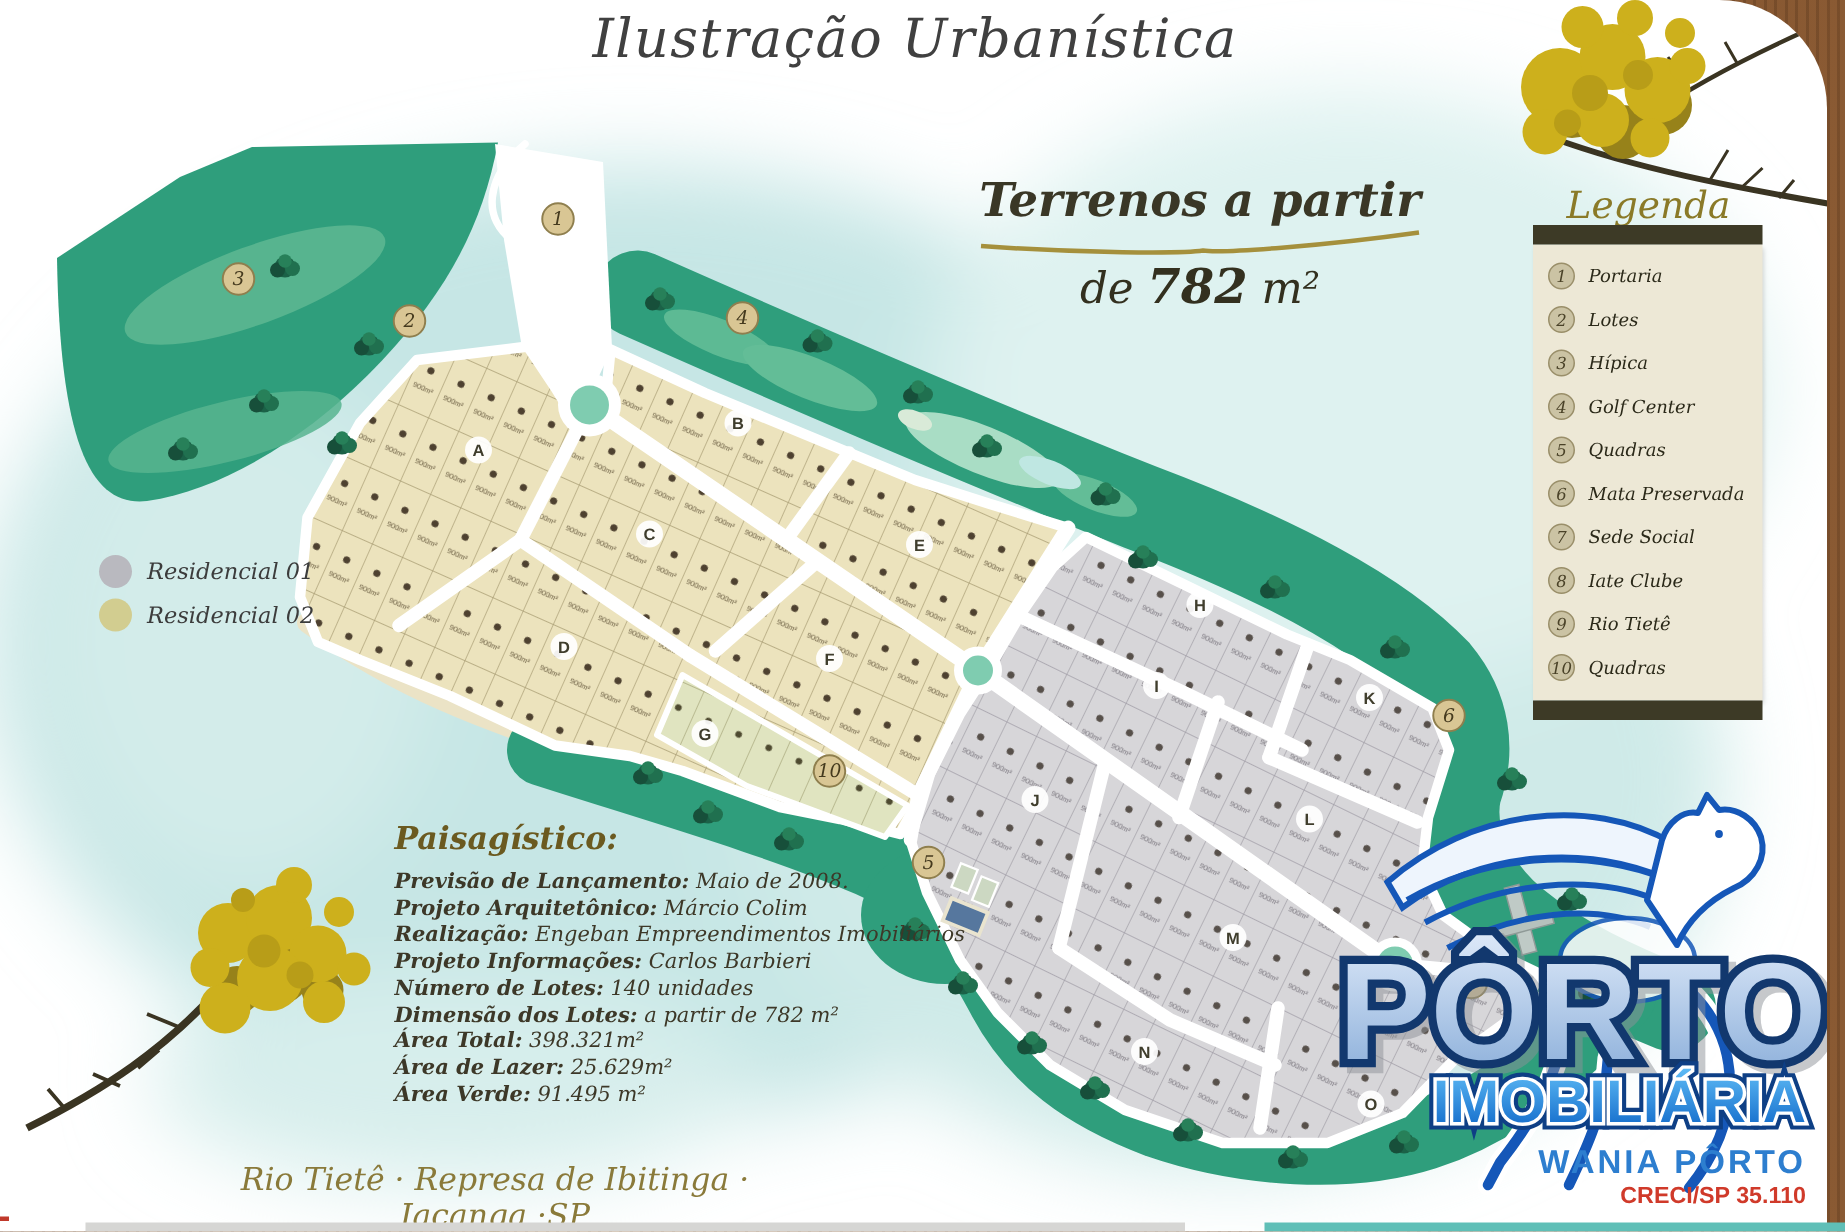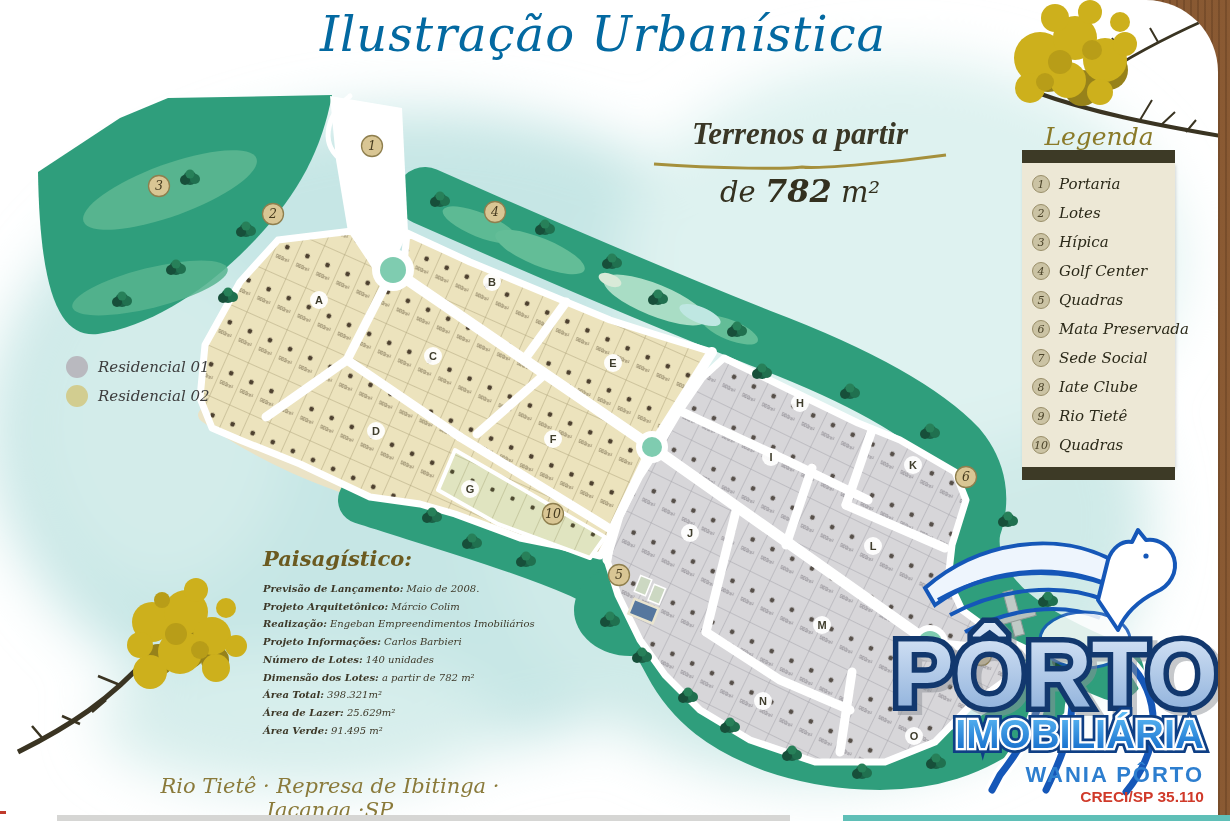--- a/index.html
+++ b/index.html
@@ -9,50 +9,50 @@
       repeating-linear-gradient(90deg, rgba(40,20,5,.18) 0 2px, rgba(255,255,255,0) 2px 7px),
       linear-gradient(90deg,#7a4e2b,#9a6a3e 30%,#7a4e2b 60%,#8a5a33);
     font-family:"DejaVu Serif", serif;
   }
   .card{
     position:absolute;left:0;top:0;width:1218px;height:821px;background:#ffffff;
     border-top-right-radius:72px;overflow:hidden;z-index:1;
   }
   .abs{position:absolute;}
   .page-title{
-    left:320px;top:6px;width:580px;
-    font-style:italic;font-size:48px;color:#0369a1;letter-spacing:1px;
+    left:320px;top:6px;width:580px;text-align:center;
+    font-style:italic;font-size:36px;color:#404040;letter-spacing:1px;
   }
   .offer{left:638px;top:116px;width:324px;text-align:center;color:#3a3726;}
-  .offer .l1{font-size:31px;font-weight:bold;font-style:italic;font-family:Liberation Serif, serif;}
+  .offer .l1{font-size:31px;font-weight:bold;font-style:italic;}
   .offer .l2{font-size:29px;font-style:italic;color:#33301f;margin-top:2px;}
   .offer .l2 b{font-size:32px;font-weight:bold;}
   .legend-title{
     left:1028px;top:122px;width:142px;text-align:center;font-style:italic;
     font-size:25px;color:#8a7a28;
   }
   .legend-title span{border-bottom:2px solid #eab308;padding:0 6px 3px 6px;}
   .legend-bar{left:1022px;width:153px;height:13px;background:#3d3a26;z-index:3;}
   .legend-body{
     left:1022px;top:163px;width:153px;height:304px;background:#ede8d6;
     box-shadow:1px 2px 3px rgba(0,0,0,.15);padding-top:12px;box-sizing:border-box;
   }
   .legend-row{display:flex;align-items:center;gap:9px;margin:0 0 11px 10px;height:18px;}
   .legend-num{
     width:18px;height:18px;border-radius:50%;background:#cbc3a4;border:1px solid #9a8f6a;
     font-style:italic;font-size:11px;color:#4a4228;display:flex;align-items:center;justify-content:center;
     box-sizing:border-box;flex:0 0 18px;
   }
-  .legend-label{font-style:italic;font-size:15px;color:#2b2919;white-space:nowrap;}
+  .legend-label{font-style:italic;font-size:12px;color:#2b2919;white-space:nowrap;}
   .res-row{display:flex;align-items:center;gap:10px;}
   .res-dot{width:22px;height:22px;border-radius:50%;}
   .res-label{font-style:italic;font-size:15px;color:#3c3c3c;}
   .info{left:263px;top:546px;width:330px;color:#3d3828;}
   .info-title{font-size:21px;font-style:italic;font-weight:bold;color:#6b5a20;margin-bottom:9px;}
-  .info-line{font-size:10px;line-height:17.7px;font-style:italic;white-space:nowrap;}
+  .info-line{font-size:14px;line-height:17.7px;font-style:italic;white-space:nowrap;}
   .info-line b{font-weight:bold;}
   .footer-tag{
     left:130px;top:774px;width:400px;text-align:center;font-style:italic;
     font-size:21px;color:#8a7a3a;
   }
   .strip{position:absolute;z-index:2;height:6px;top:815px;}
 </style>
 </head>
 <body>
 
@@ -445,21 +445,21 @@
         <span class="legend-num">9</span>
         <span class="legend-label">Rio Tietê</span>
       </div>
   <div class="legend-row">
         <span class="legend-num">10</span>
         <span class="legend-label">Quadras</span>
       </div>
 </div>
 <div class="abs legend-bar" style="top:467px;"></div>
 
-<div class="abs" style="left:66px;top:356px;">
+<div class="abs" style="left:66px;top:370px;">
   <div class="res-row" style="margin-bottom:7px;">
     <span class="res-dot" style="background:#b9b9bf;"></span>
     <span class="res-label">Residencial 01</span>
   </div>
   <div class="res-row">
     <span class="res-dot" style="background:#d2cd90;"></span>
     <span class="res-label">Residencial 02</span>
   </div>
 </div>
 

